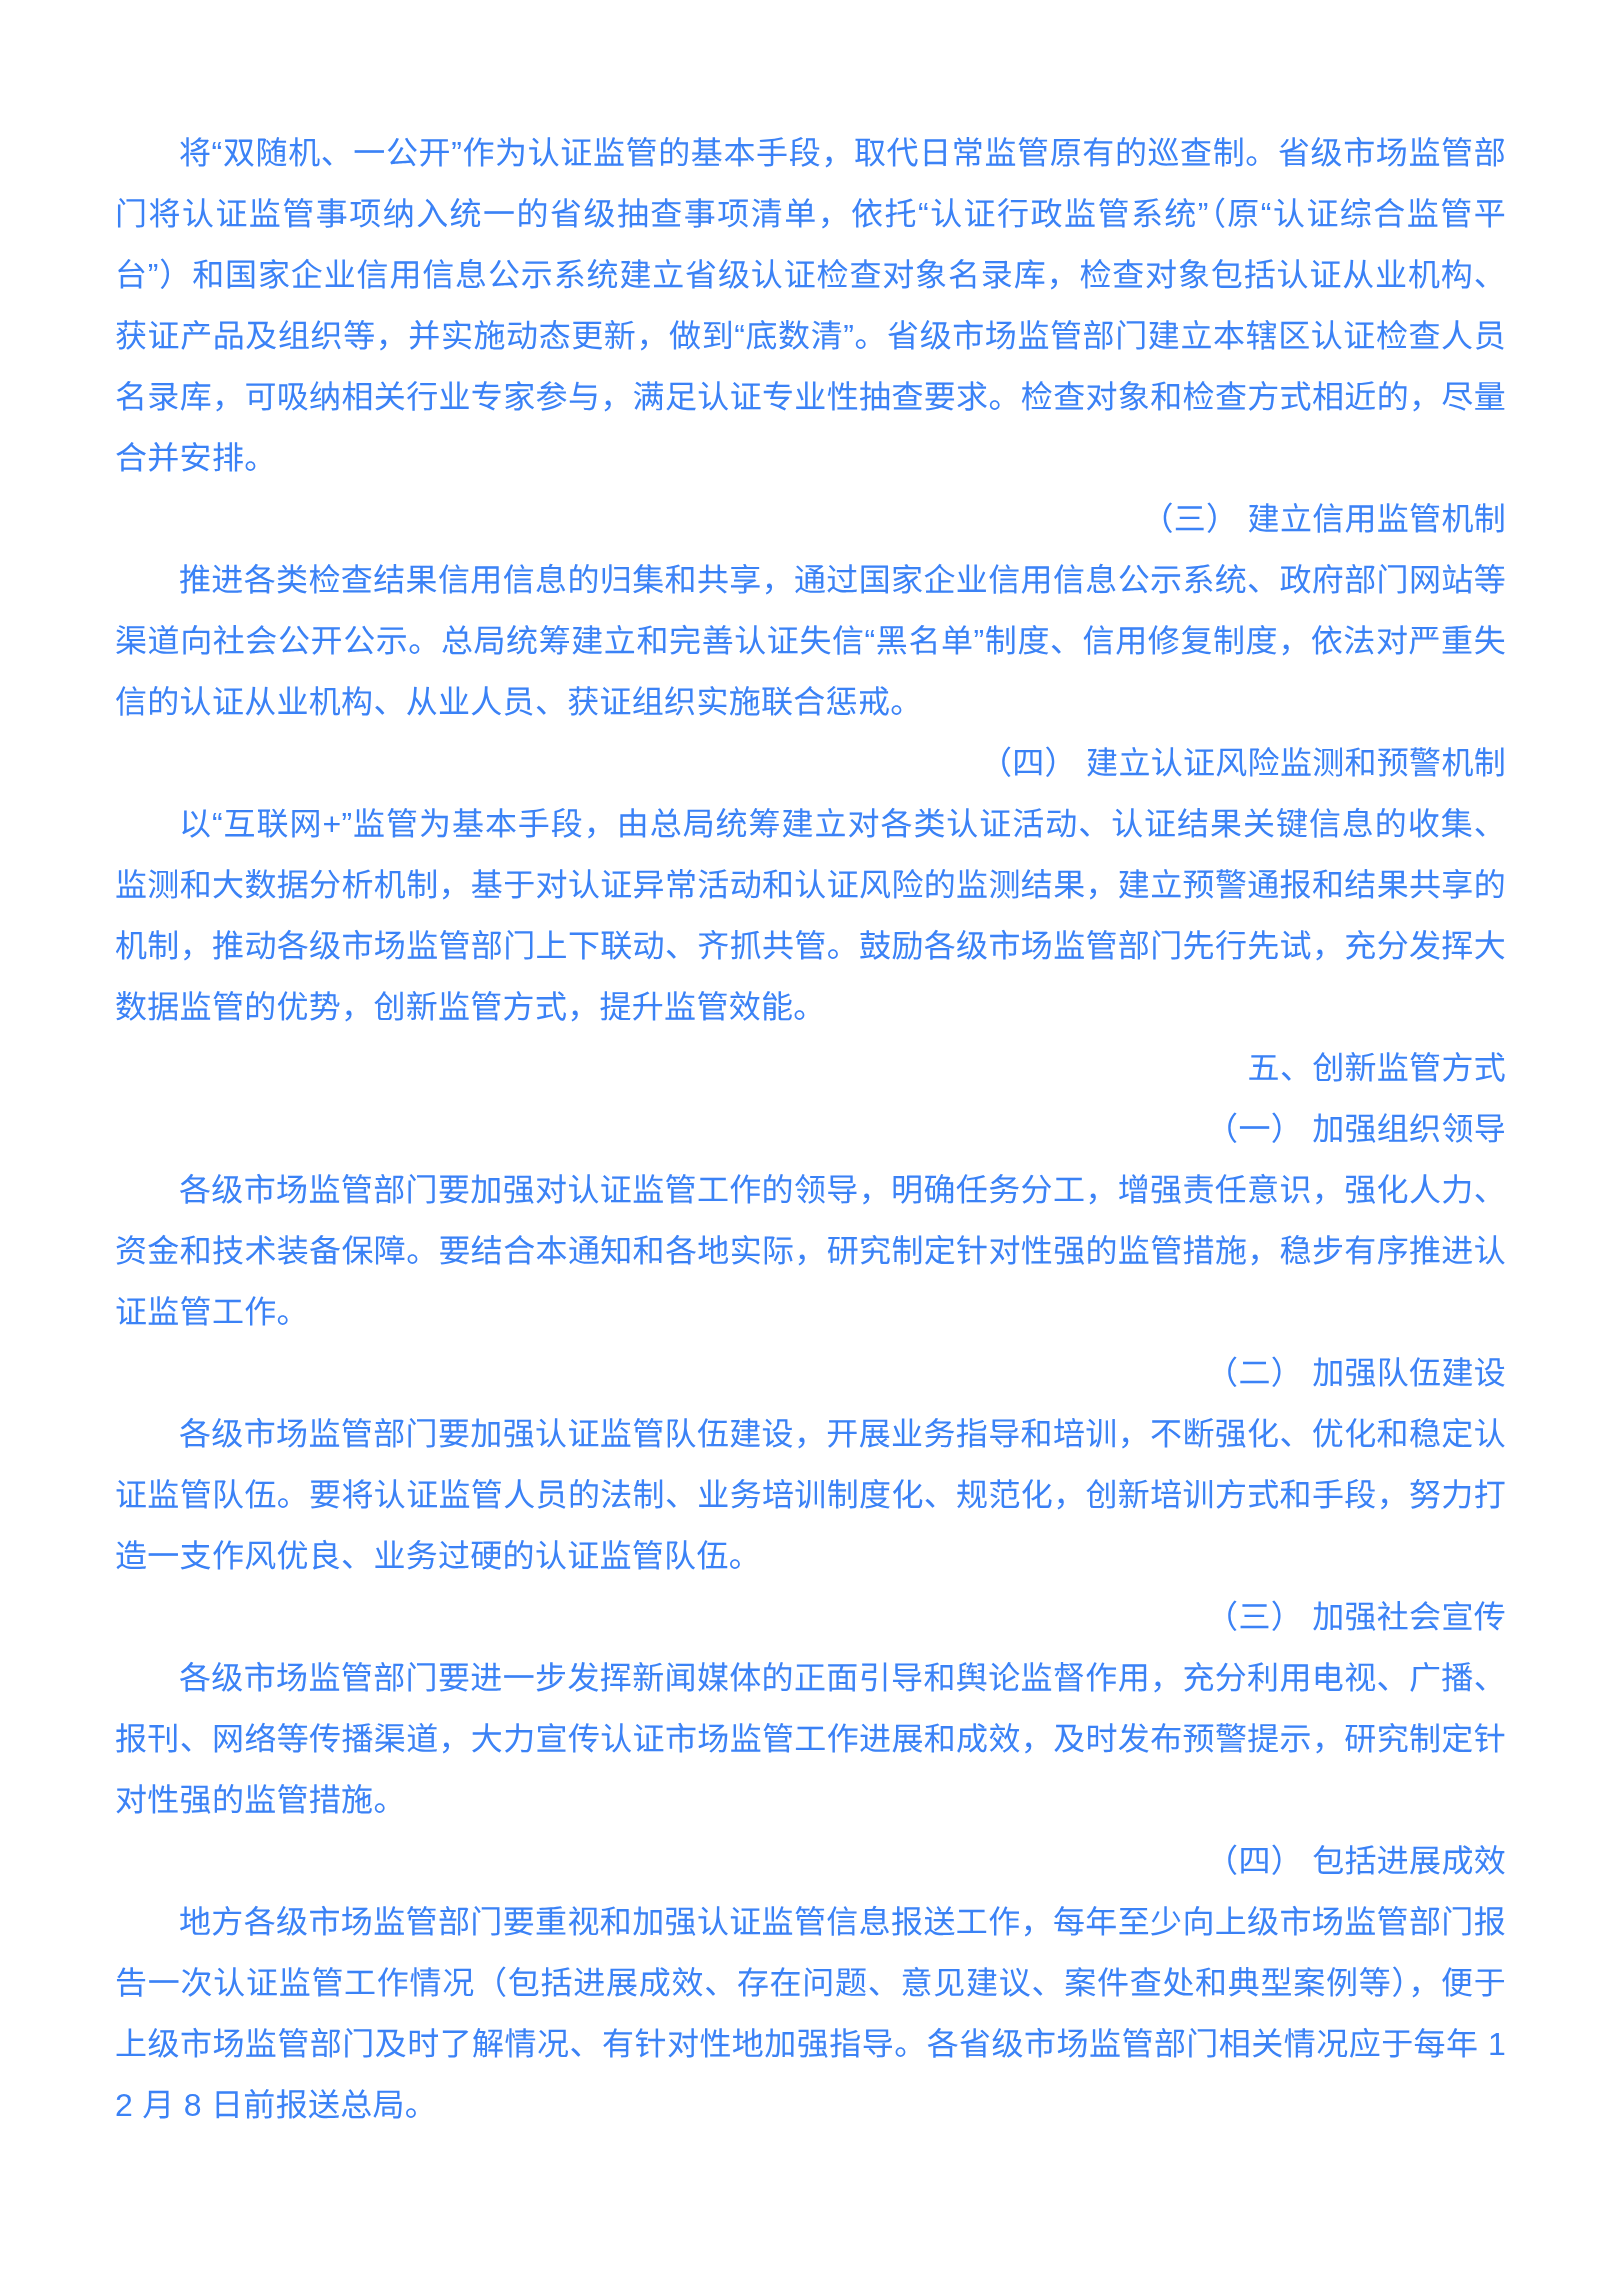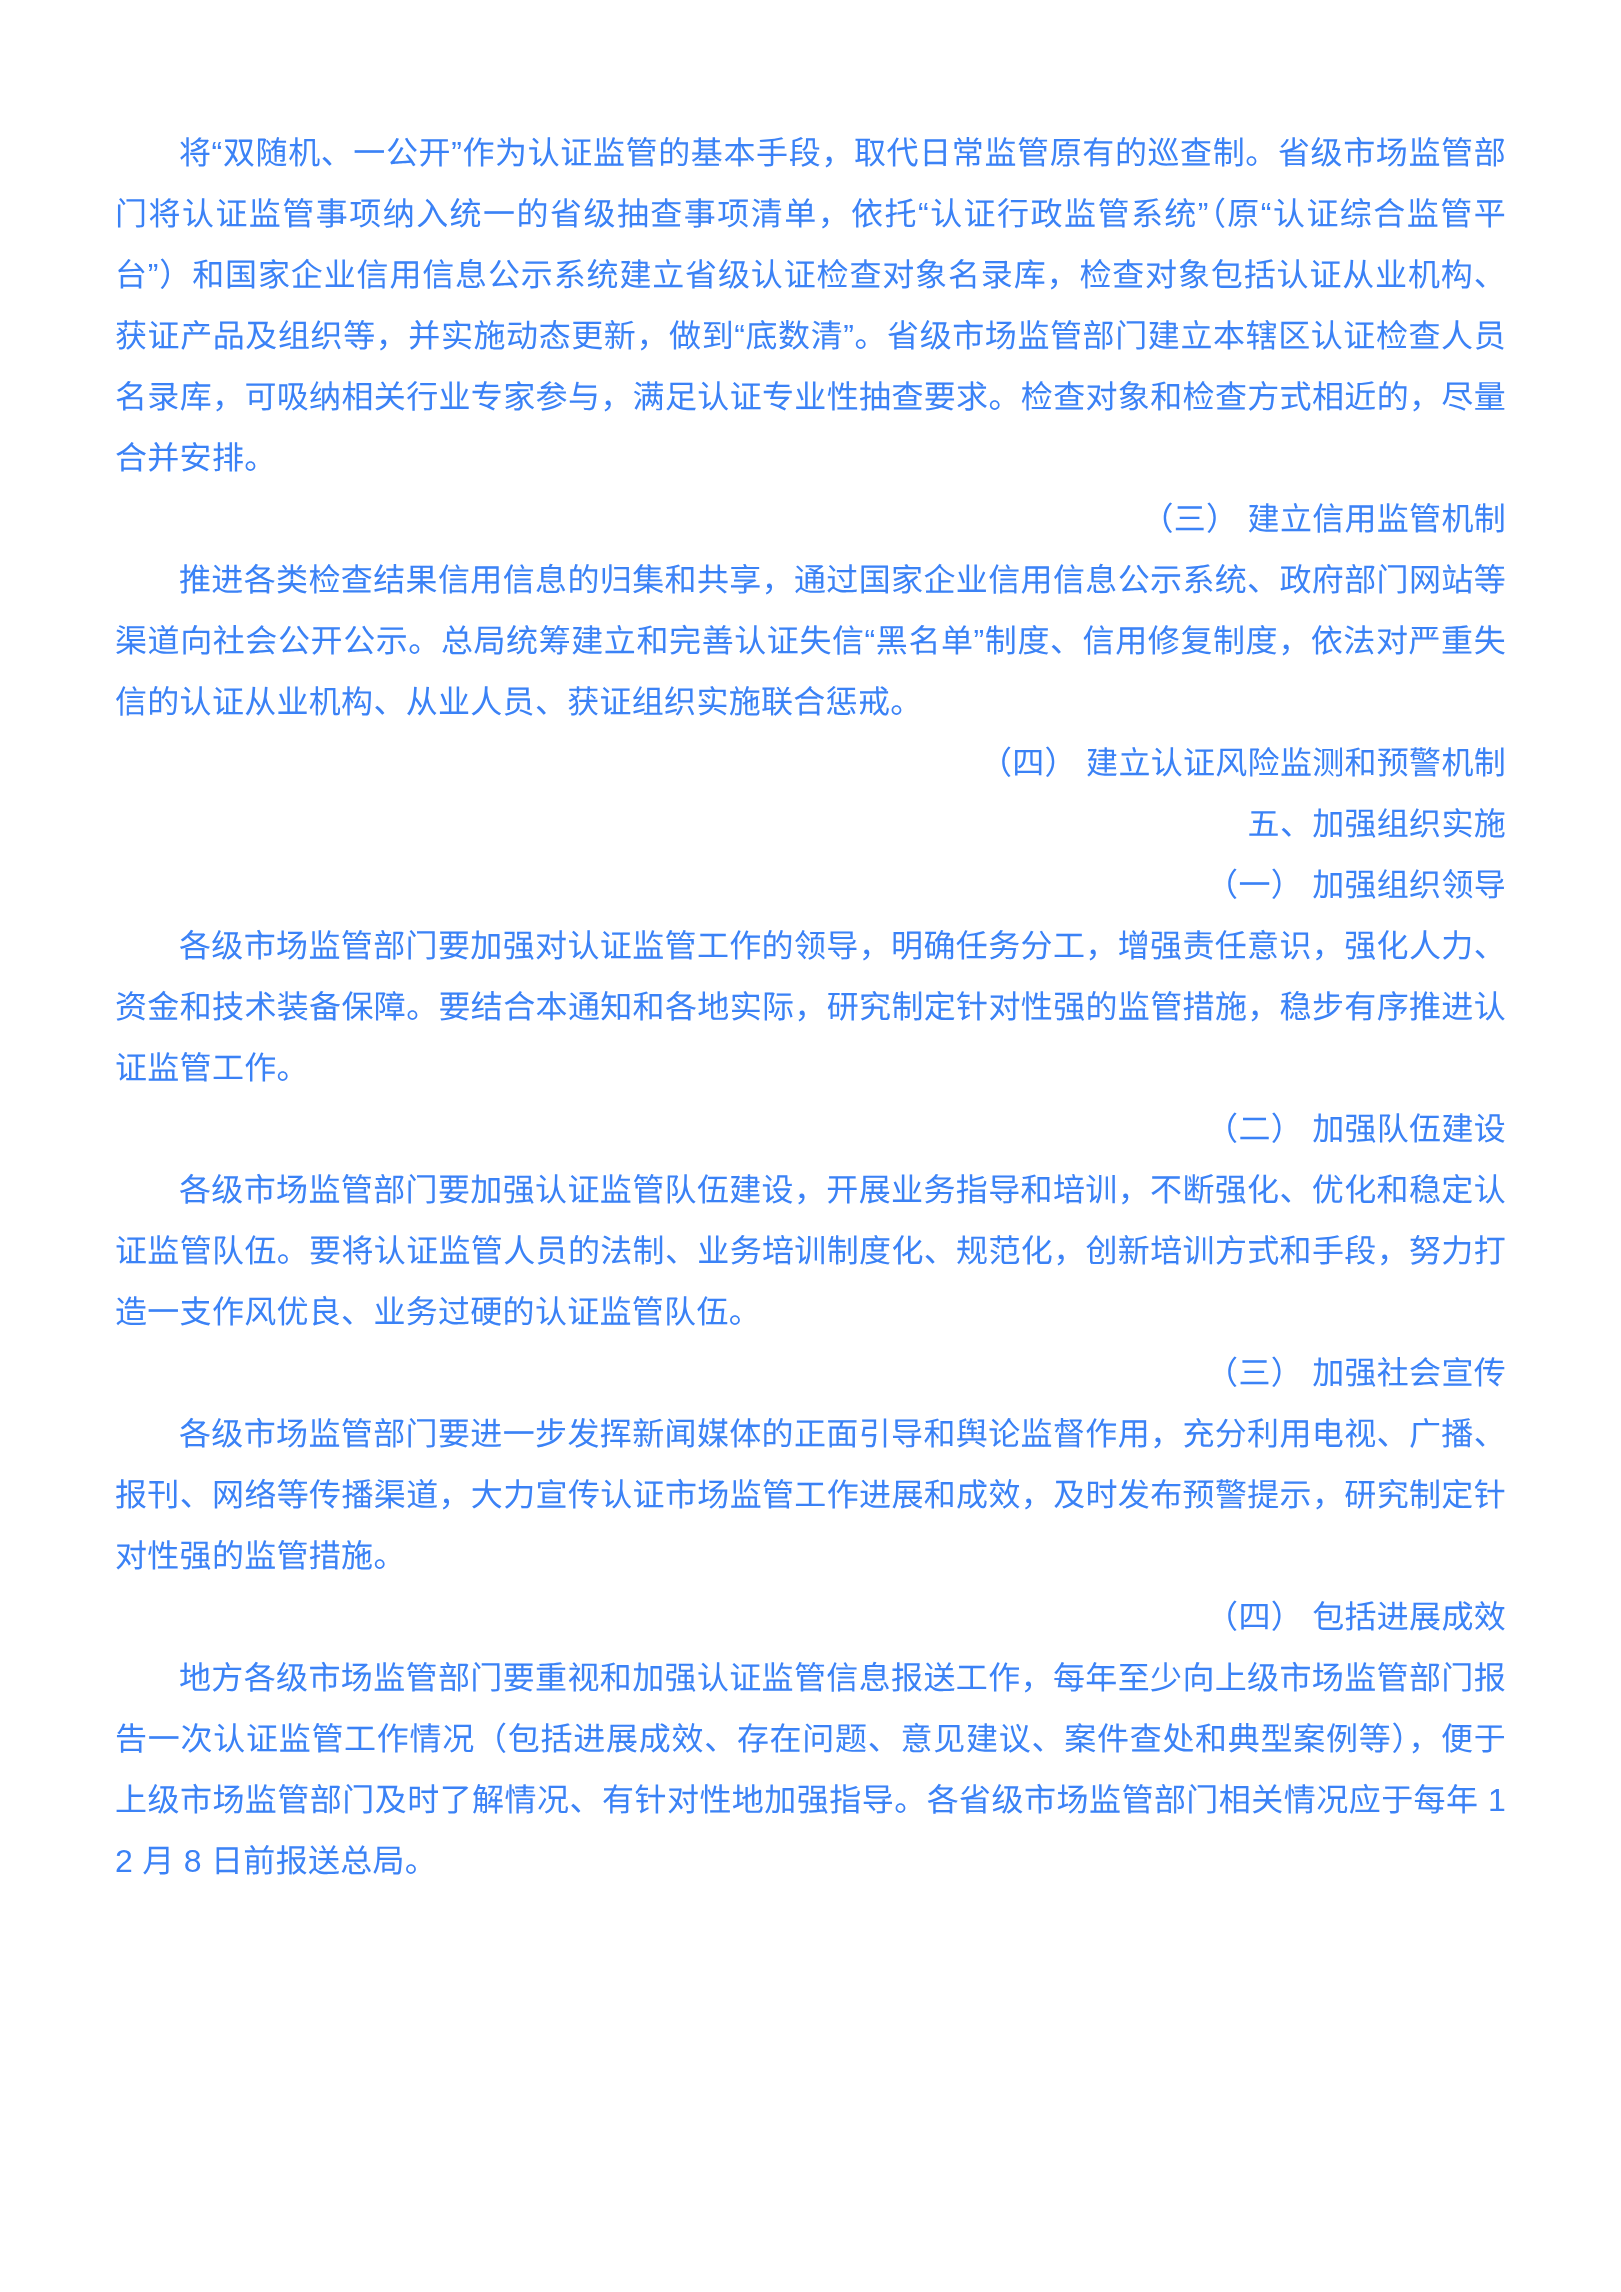--- a/index.html
+++ b/index.html
@@ -35,21 +35,22 @@
   }
 </style>
 </head>
 <body>
 
 <div class="page">
   <p class="block">将“双随机、一公开”作为认证监管的基本手段，取代日常监管原有的巡查制。省级市场监管部门将认证监管事项纳入统一的省级抽查事项清单，依托“认证行政监管系统”（原“认证综合监管平台”）和国家企业信用信息公示系统建立省级认证检查对象名录库，检查对象包括认证从业机构、获证产品及组织等，并实施动态更新，做到“底数清”。省级市场监管部门建立本辖区认证检查人员名录库，可吸纳相关行业专家参与，满足认证专业性抽查要求。检查对象和检查方式相近的，尽量合并安排。</p>
   <p class="block heading">（三） 建立信用监管机制</p>
   <p class="block">推进各类检查结果信用信息的归集和共享，通过国家企业信用信息公示系统、政府部门网站等渠道向社会公开公示。总局统筹建立和完善认证失信“黑名单”制度、信用修复制度，依法对严重失信的认证从业机构、从业人员、获证组织实施联合惩戒。</p>
   <p class="block heading">（四） 建立认证风险监测和预警机制</p>
-  <p class="block heading">五、加强组织实施</p>
+  <p class="block">以“互联网+”监管为基本手段，由总局统筹建立对各类认证活动、认证结果关键信息的收集、监测和大数据分析机制，基于对认证异常活动和认证风险的监测结果，建立预警通报和结果共享的机制，推动各级市场监管部门上下联动、齐抓共管。鼓励各级市场监管部门先行先试，充分发挥大数据监管的优势，创新监管方式，提升监管效能。</p>
+  <p class="block heading">五、创新监管方式</p>
   <p class="block heading">（一） 加强组织领导</p>
   <p class="block">各级市场监管部门要加强对认证监管工作的领导，明确任务分工，增强责任意识，强化人力、资金和技术装备保障。要结合本通知和各地实际，研究制定针对性强的监管措施，稳步有序推进认证监管工作。</p>
   <p class="block heading">（二） 加强队伍建设</p>
   <p class="block">各级市场监管部门要加强认证监管队伍建设，开展业务指导和培训，不断强化、优化和稳定认证监管队伍。要将认证监管人员的法制、业务培训制度化、规范化，创新培训方式和手段，努力打造一支作风优良、业务过硬的认证监管队伍。</p>
   <p class="block heading">（三） 加强社会宣传</p>
   <p class="block">各级市场监管部门要进一步发挥新闻媒体的正面引导和舆论监督作用，充分利用电视、广播、报刊、网络等传播渠道，大力宣传认证市场监管工作进展和成效，及时发布预警提示，研究制定针对性强的监管措施。</p>
   <p class="block heading">（四） 包括进展成效</p>
   <p class="block">地方各级市场监管部门要重视和加强认证监管信息报送工作，每年至少向上级市场监管部门报告一次认证监管工作情况（包括进展成效、存在问题、意见建议、案件查处和典型案例等），便于上级市场监管部门及时了解情况、有针对性地加强指导。各省级市场监管部门相关情况应于每年 12 月 8 日前报送总局。</p>
 </div>
 

